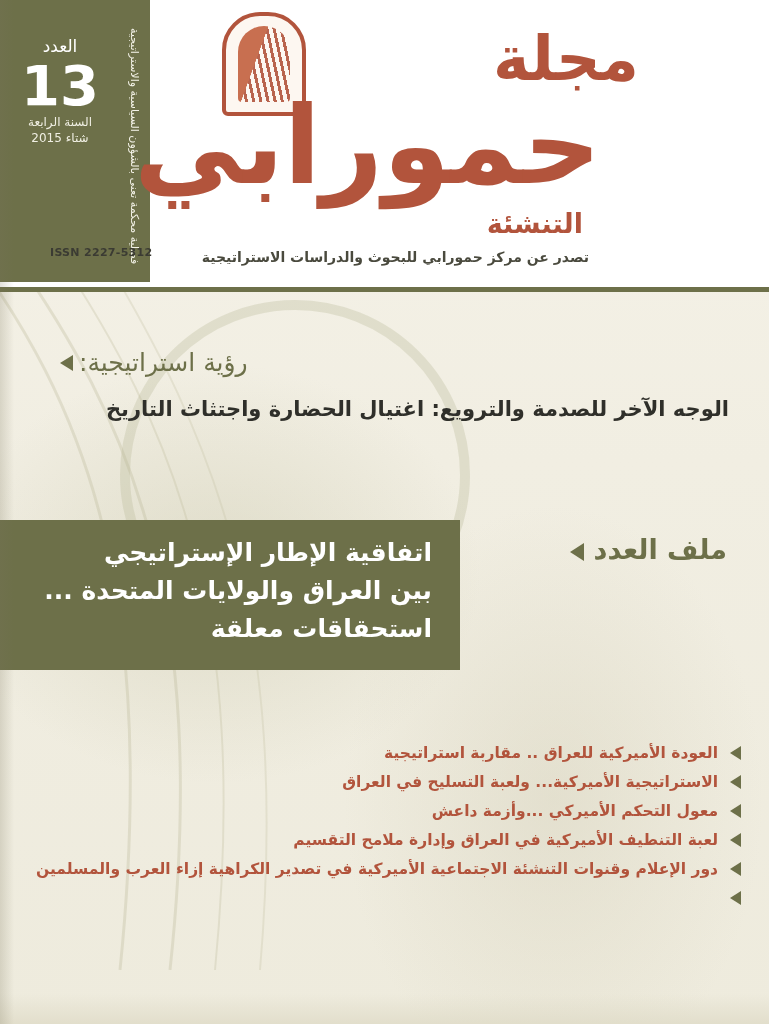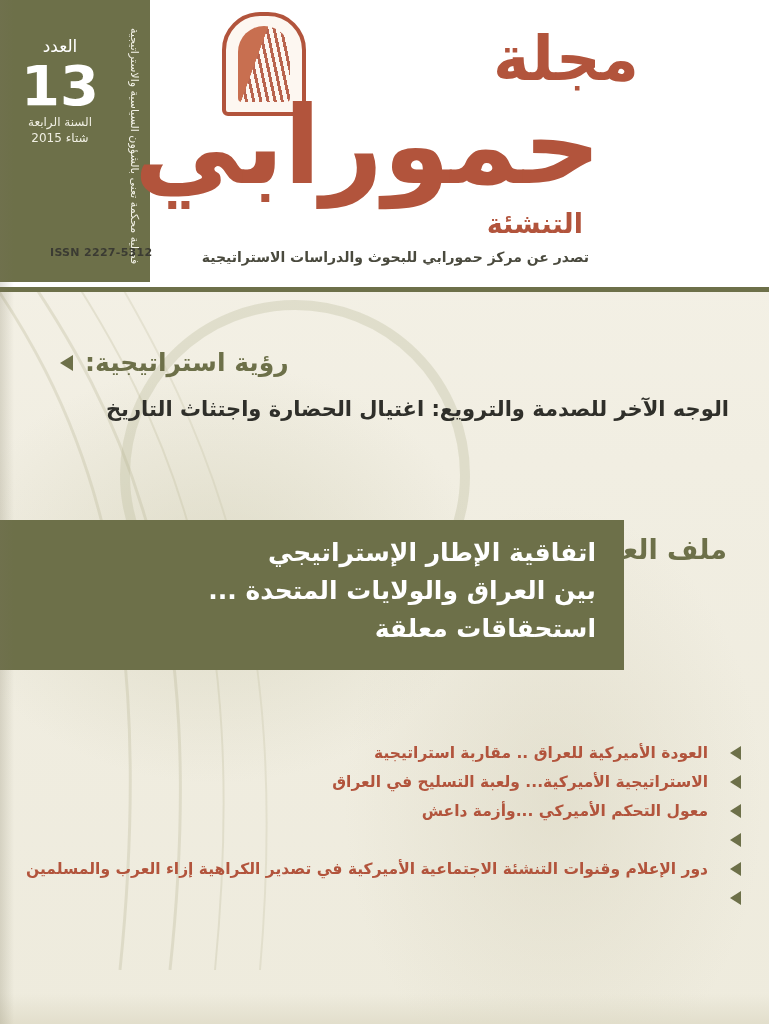--- a/index.html
+++ b/index.html
@@ -177,27 +177,27 @@
 
   
   .vision {
     position: absolute;
     right: 40px; top: 348px;
     left: 60px;
     text-align: right;
   }
   .vision-head {
     font-size: 25px;
-    font-weight: bold;
+    font-weight: normal;
     color: #6d7049;
     display: flex;
     flex-direction: row-reverse;
     justify-content: flex-start;
     align-items: center;
-    gap: 12px;
+    gap: 6px;
   }
   .tri-olive {
     width: 0; height: 0;
     border-top: 8px solid transparent;
     border-bottom: 8px solid transparent;
     border-right: 13px solid #6d7049;
     display: inline-block;
   }
   .vision-line {
     margin-top: 16px;
@@ -219,21 +219,21 @@
     position: absolute;
     right: 185px; top: 543px;
     width: 0; height: 0;
     border-top: 9px solid transparent;
     border-bottom: 9px solid transparent;
     border-right: 14px solid #6d7049;
   }
   .file-box {
     position: absolute;
     left: 0; top: 520px;
-    width: 624px;
+    width: 460px;
     height: 150px;
     background: #6d7049;
     color: #ffffff;
     text-align: right;
     padding: 14px 28px 14px 18px;
     box-sizing: border-box;
   }
   .file-box div {
     font-size: 25px;
     font-weight: bold;
@@ -245,21 +245,21 @@
   .contents {
     position: absolute;
     right: 28px; top: 738px;
     left: 28px;
   }
   .content-row {
     display: flex;
     flex-direction: row;
     align-items: center;
     justify-content: flex-start;
-    gap: 22px;
+    gap: 12px;
     height: 29px;
   }
   .content-row .bullet {
     width: 0; height: 0;
     border-top: 7px solid transparent;
     border-bottom: 7px solid transparent;
     border-right: 11px solid #6d7049;
     flex: 0 0 auto;
   }
   .content-row .txt {
@@ -351,20 +351,21 @@
     <div class="content-row">
       <span class="bullet"></span>
       <span class="txt">الاستراتيجية الأميركية... ولعبة التسليح في العراق</span>
     </div>
     <div class="content-row">
       <span class="bullet"></span>
       <span class="txt">معول التحكم الأميركي ...وأزمة داعش</span>
     </div>
     <div class="content-row">
       <span class="bullet"></span>
+      <span class="txt">لعبة التنطيف الأميركية في العراق وإدارة ملامح التقسيم</span>
     </div>
     <div class="content-row">
       <span class="bullet"></span>
       <span class="txt">دور الإعلام وقنوات التنشئة الاجتماعية الأميركية في تصدير الكراهية إزاء العرب والمسلمين</span>
     </div>
     <div class="content-row">
       <span class="bullet"></span>
     </div>
   </div>
 

